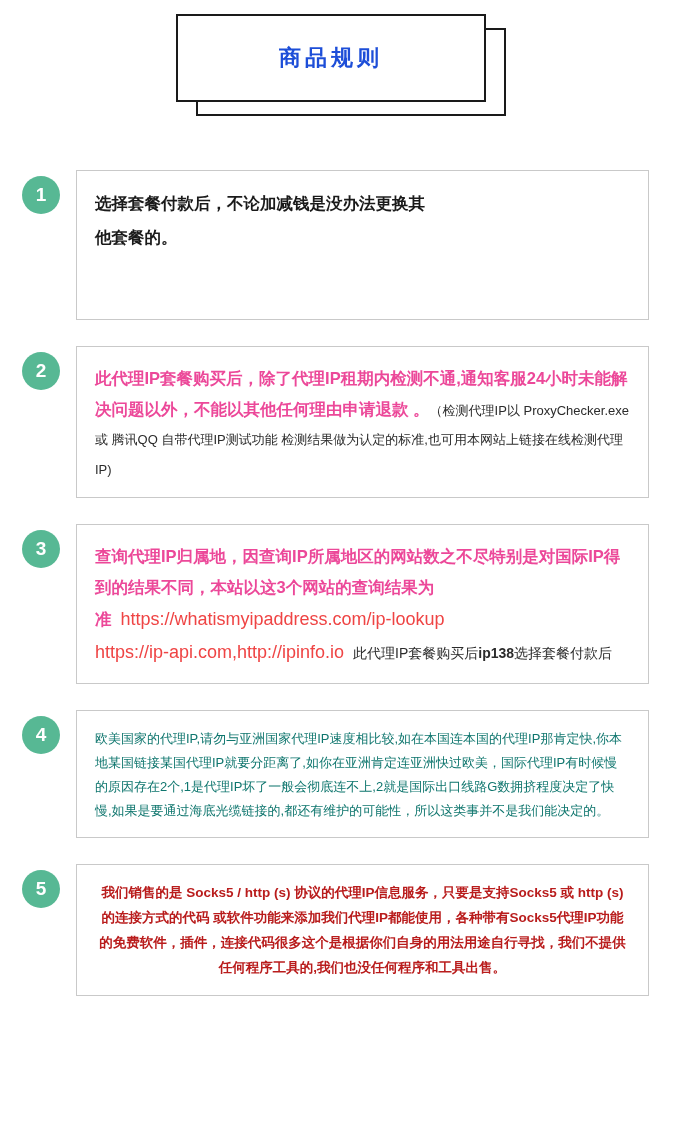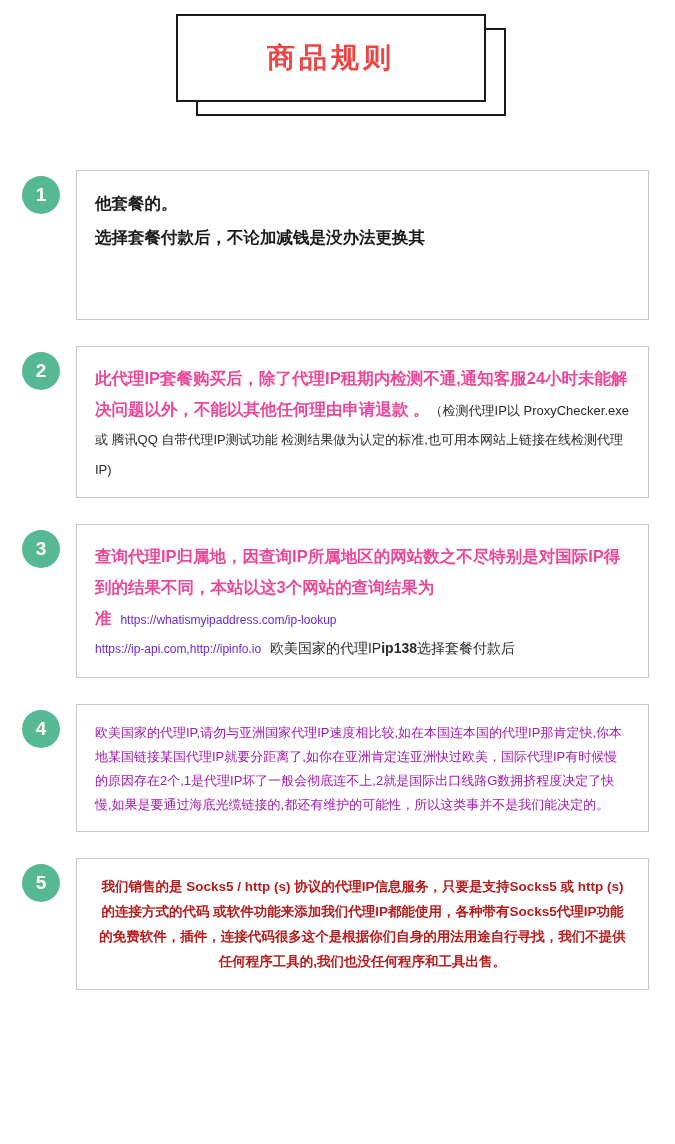--- a/index.html
+++ b/index.html
@@ -38,24 +38,24 @@
     top: 14px;
     width: 310px;
     height: 88px;
     border: 2px solid #1a1a1a;
     background: #ffffff;
     display: flex;
     align-items: center;
     justify-content: center;
   }
   .title-text {
-    font-size: 28px;
+    font-size: 22px;
     font-weight: bold;
     letter-spacing: 4px;
-    color: #ef4444;
+    color: #1d4ed8;
   }
 
   
   .rules {
     padding: 38px 26px 0 22px;
   }
   .rule {
     display: flex;
     align-items: flex-start;
     margin-bottom: 26px;
@@ -104,66 +104,66 @@
     font-weight: bold;
     font-size: 13.5px;
     line-height: 1.95;
     color: #b91c1c;
     text-align: center;
   }
   .body-text-plain {
     font-weight: normal;
     font-size: 13px;
     line-height: 1.95;
-    color: #a21caf;
+    color: #0f766e;
   }
 
   
   .panel-1 { min-height: 150px; }
   .panel-1 p { font-size: 16.5px; font-weight: bold; line-height: 2.05; }
   .panel-2 { }
   .panel-3 { }
   .panel-4 { }
   .panel-5 { }
 
-  .url { font-weight: normal; font-size: 12px; color: #6d28d9; }
+  .url { font-weight: normal; font-size: 18px; color: #ef4444; }
   .inline-b { font-weight: bold; text-align: right; }
 </style>
 </head>
 <body>
 
 <div class="title-wrap">
   <div class="title-shadow"></div>
   <div class="title-box">
     <span class="title-text">商品规则</span>
   </div>
 </div>
 
 <div class="rules">
 
   <div class="rule">
     <div class="badge">1</div>
     <div class="panel panel-1">
+      <p>选择套餐付款后，不论加减钱是没办法更换其</p>
       <p>他套餐的。</p>
-      <p>选择套餐付款后，不论加减钱是没办法更换其</p>
     </div>
   </div>
 
   <div class="rule">
     <div class="badge">2</div>
     <div class="panel panel-2">
       <p><span class="strong">此代理IP套餐购买后，除了代理IP租期内检测不通,通知客服24小时未能解决问题以外，不能以其他任何理由申请退款 。</span><span class="normal">（检测代理IP以 ProxyChecker.exe 或 腾讯QQ 自带代理IP测试功能 检测结果做为认定的标准,也可用本网站上链接在线检测代理IP)</span></p>
     </div>
   </div>
 
   <div class="rule">
     <div class="badge">3</div>
     <div class="panel panel-3">
       <p><span class="strong">查询代理IP归属地，因查询IP所属地区的网站数之不尽特别是对国际IP得到的结果不同，本站以这3个网站的查询结果为准</span>&nbsp;&nbsp;<span class="url">https://whatismyipaddress.com/ip-lookup</span></p>
-      <p><span class="url">https://ip-api.com,http://ipinfo.io</span>&nbsp;&nbsp;<span class="mid">欧美国家的代理IP</span><span class="mid inline-b">ip138</span><span class="mid">选择套餐付款后</span></p>
+      <p><span class="url">https://ip-api.com,http://ipinfo.io</span>&nbsp;&nbsp;<span class="mid">此代理IP套餐购买后</span><span class="mid inline-b">ip138</span><span class="mid">选择套餐付款后</span></p>
     </div>
   </div>
 
   <div class="rule">
     <div class="badge">4</div>
     <div class="panel panel-4">
       <p class="body-text-plain">欧美国家的代理IP,请勿与亚洲国家代理IP速度相比较,如在本国连本国的代理IP那肯定快,你本地某国链接某国代理IP就要分距离了,如你在亚洲肯定连亚洲快过欧美，国际代理IP有时候慢的原因存在2个,1是代理IP坏了一般会彻底连不上,2就是国际出口线路G数拥挤程度决定了快慢,如果是要通过海底光缆链接的,都还有维护的可能性，所以这类事并不是我们能决定的。</p>
     </div>
   </div>
 

